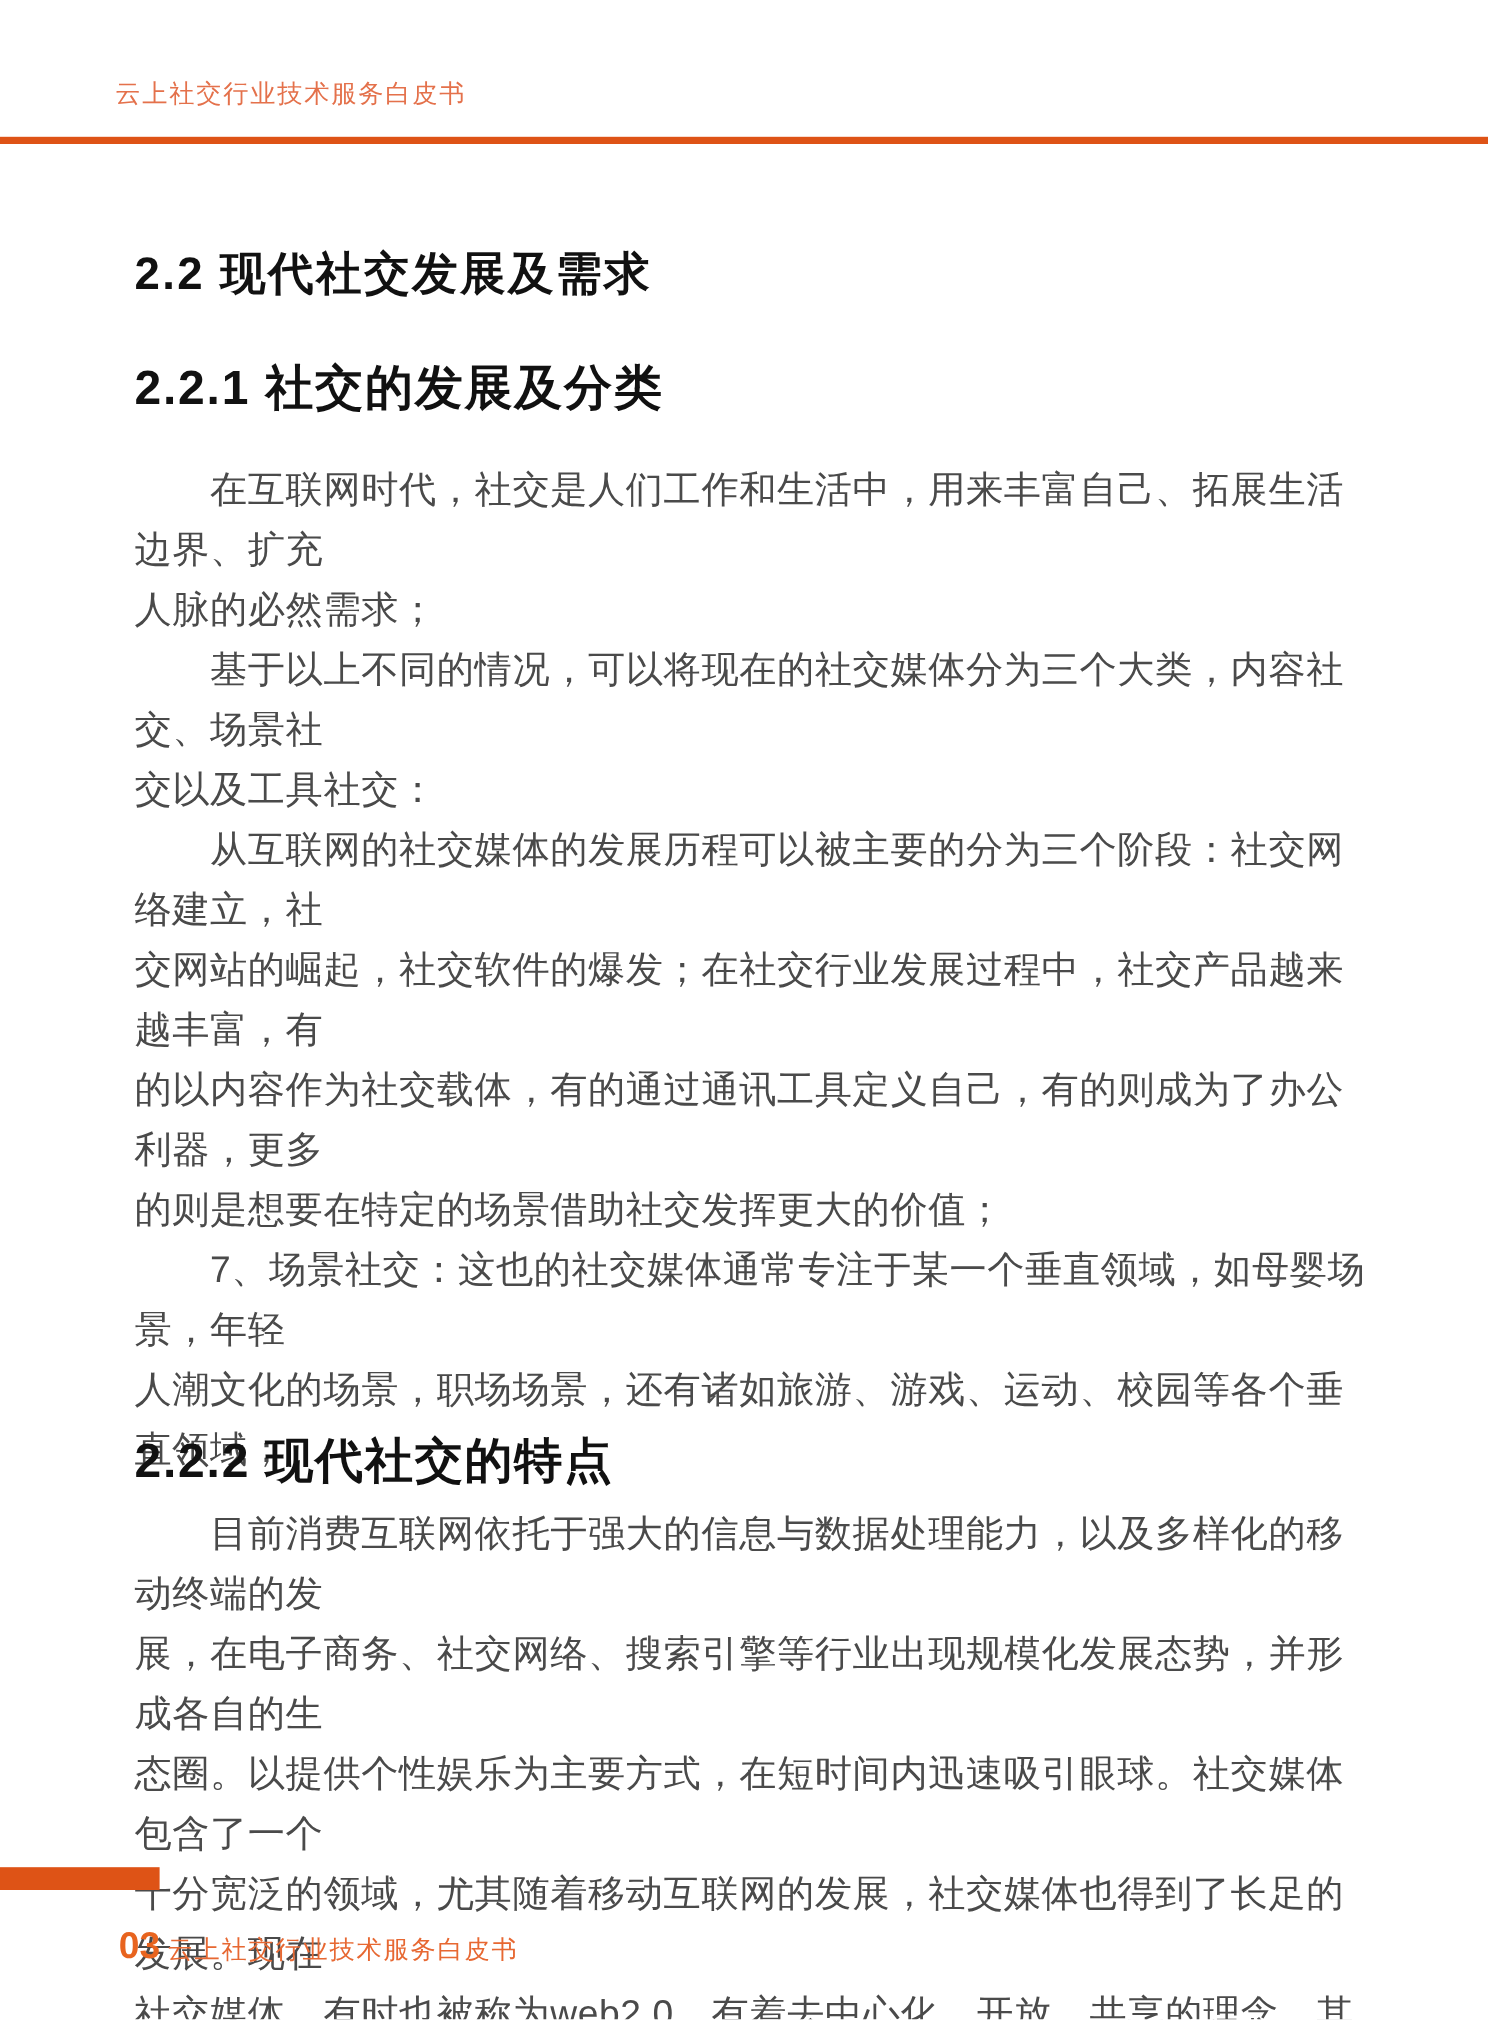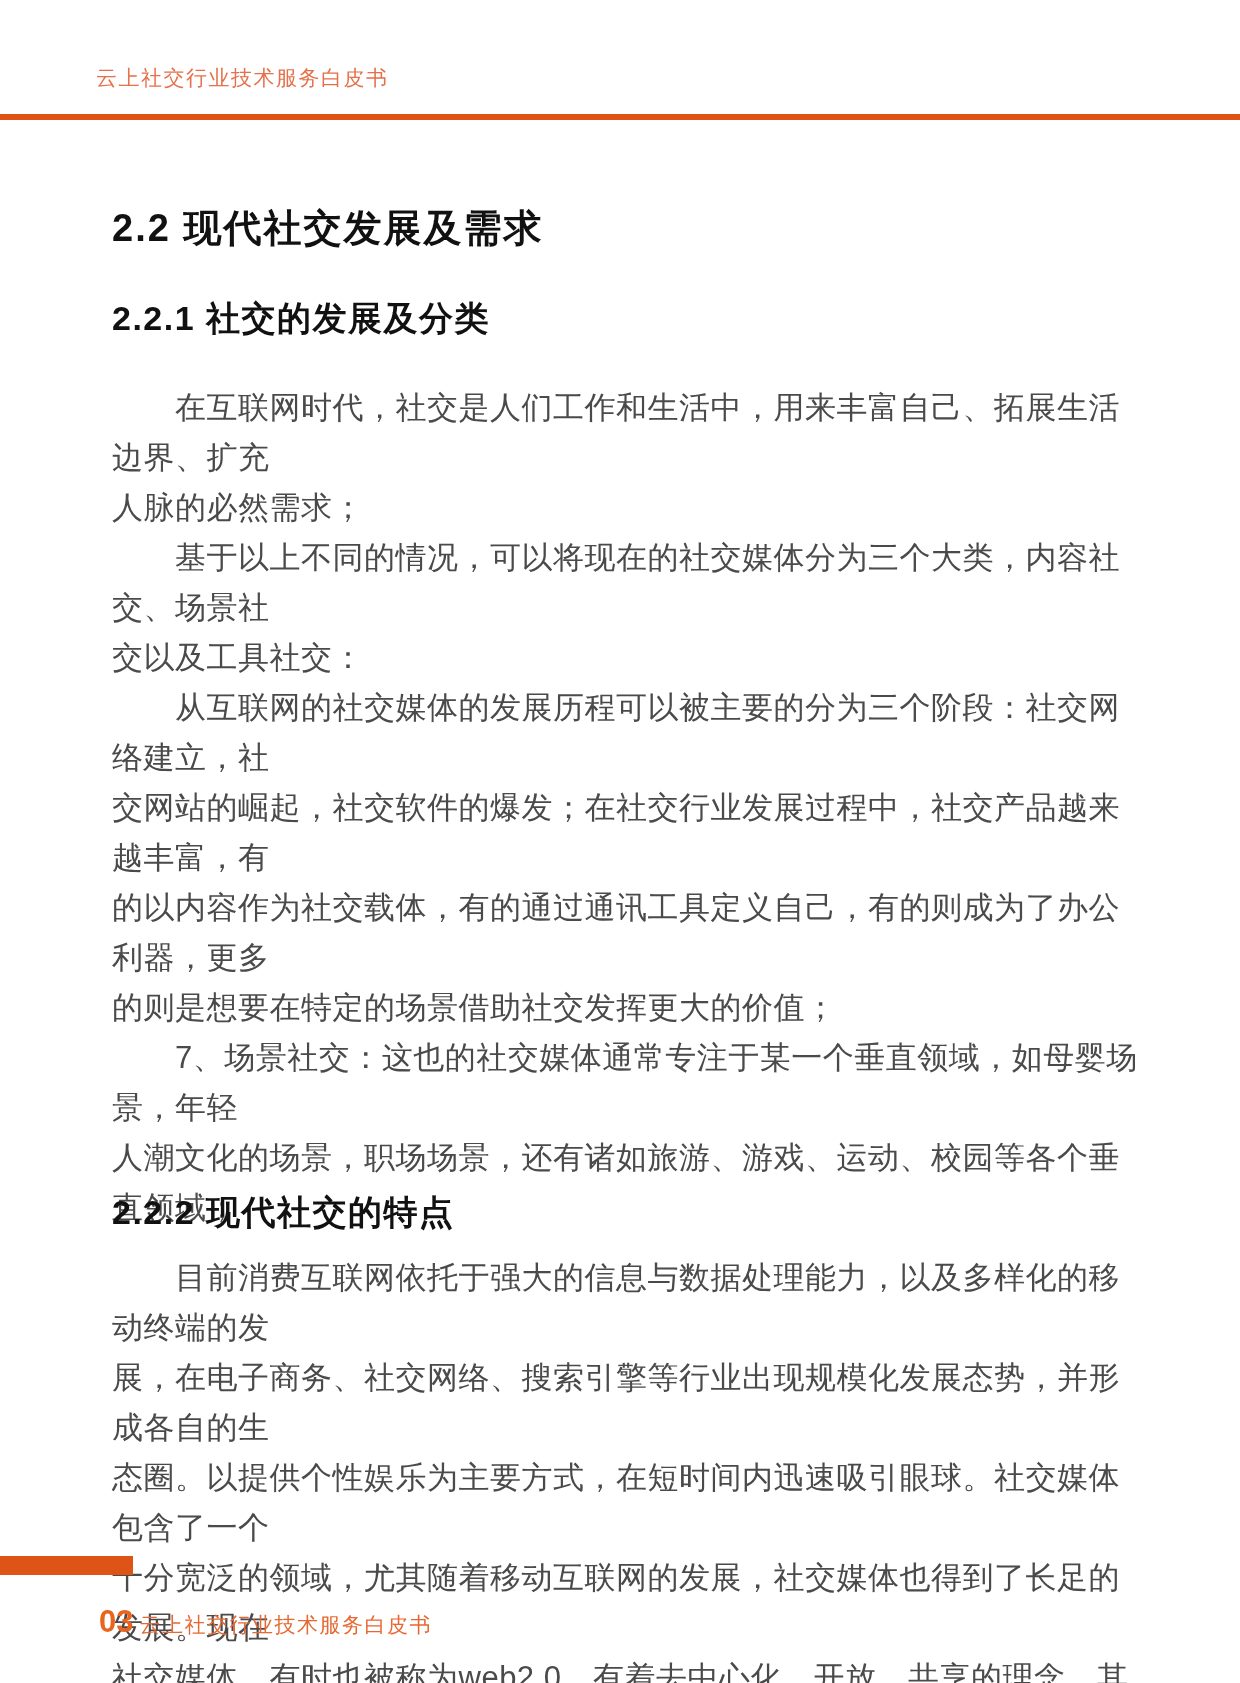--- a/index.html
+++ b/index.html
@@ -23,21 +23,21 @@
   }
   .h1{
     position:absolute;left:112px;top:203px;
     font-size:38px;font-weight:700;
     letter-spacing:2px;
     color:var(--heading-text,#111111);
     white-space:nowrap;
   }
   .h2{
     position:absolute;left:112px;
-    font-size:34px;font-weight:700;
+    font-size:40px;font-weight:700;
     letter-spacing:1.5px;
     color:var(--heading-text,#111111);
     white-space:nowrap;
   }
   .h2-221{top:296px;}
   .h2-222{top:1190px;}
   .body-block{
     position:absolute;left:112px;width:1030px;
     font-size:31px;line-height:50px;
     color:var(--body-text,#4A4A4A);

